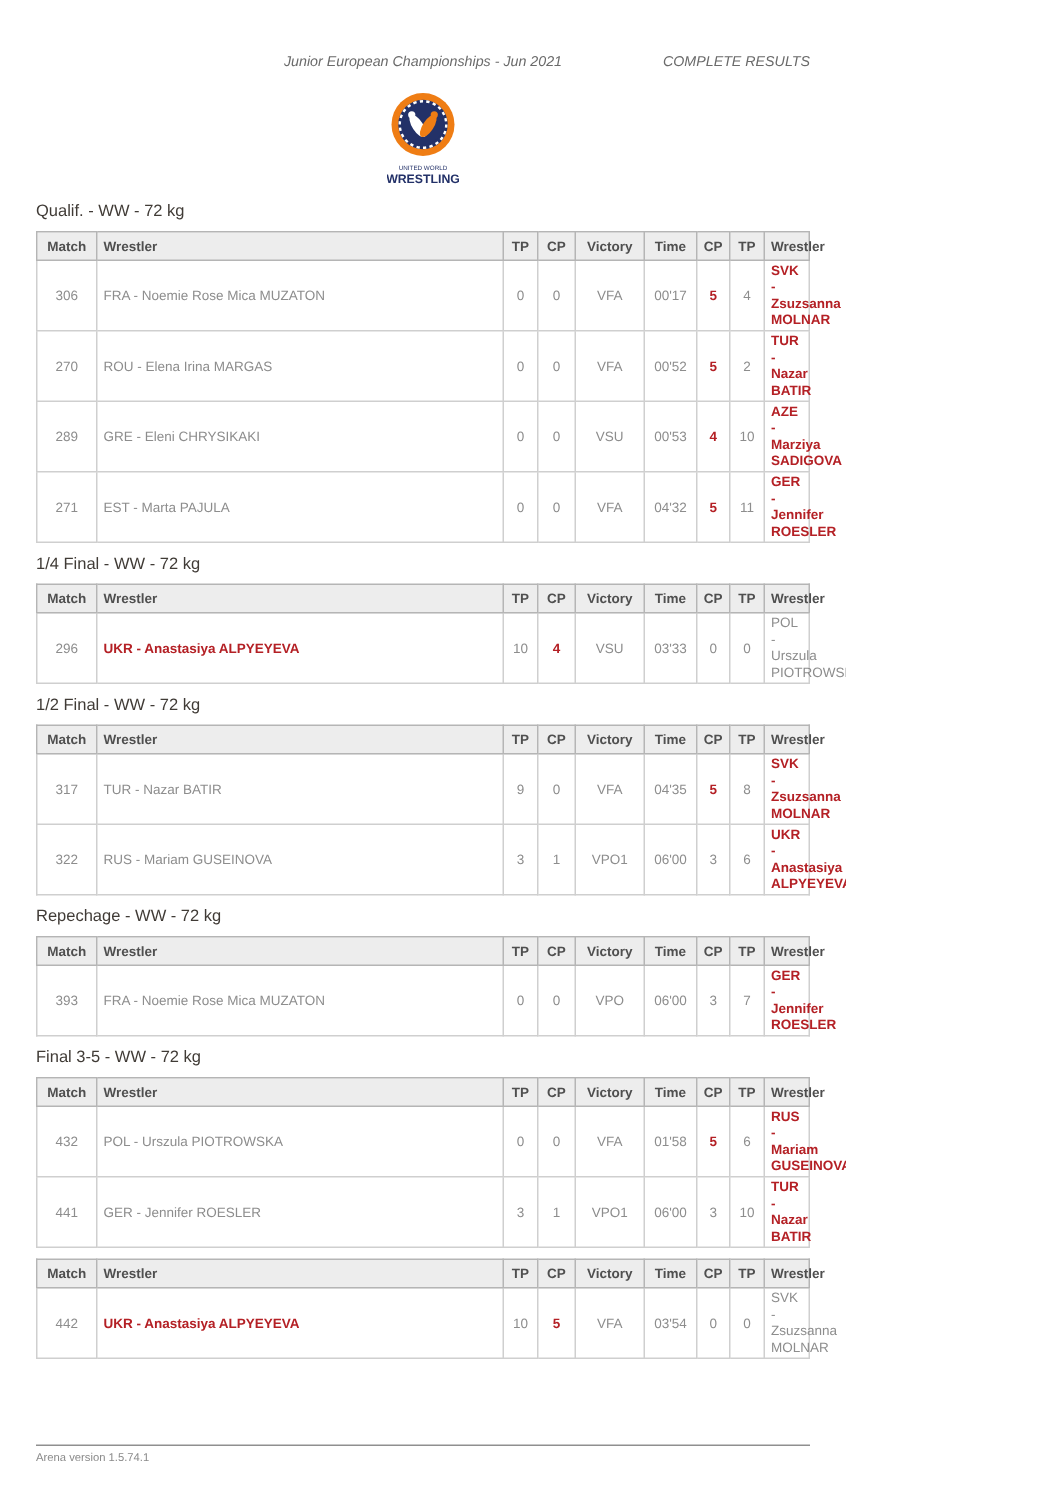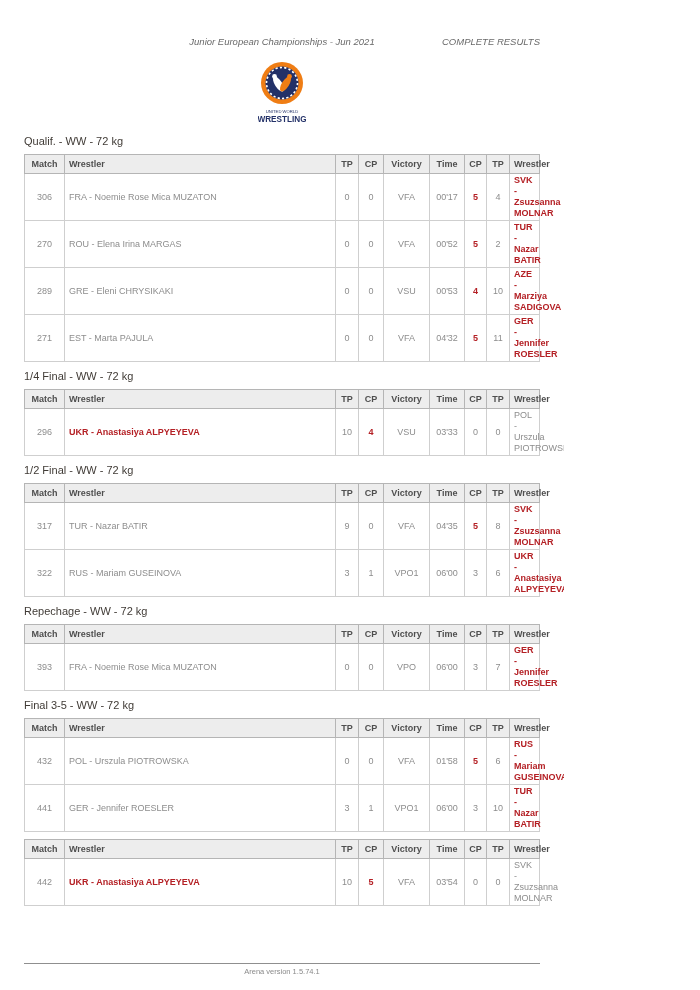--- a/index.html
+++ b/index.html
@@ -21,21 +21,21 @@
   table{margin-top:7px;width:100%;border-collapse:collapse;font-size:9px;color:#8d8d8d;table-layout:fixed;}
   th{background:#ededed;border:1px solid #b5b5b5;font-size:9px;color:#4f4f4f;
      text-align:center;padding:4px 2px;font-weight:bold;}
   th.wcol{text-align:left;padding-left:4px;}
   td{border:1px solid #cfcfcf;padding:1px 2px;text-align:center;height:12px;line-height:11px;}
   td.wcol{text-align:left;padding-left:4px;white-space:pre-line;}
   .win{color:#b42025;font-weight:bold;}
   .hl{color:#b42025;font-weight:bold;}
 
   .footer{position:absolute;left:24px;right:24px;bottom:14px;border-top:1px solid #8f8f8f;
-          text-align:center;font-size:7.5px;color:#8a8a8a;padding-top:3px;}
+          text-align:left;font-size:7.5px;color:#8a8a8a;padding-top:3px;}
 </style>
 </head>
 <body>
 
 <div class="page">
   <div class="inner">
 
     <div class="topline">
       <div class="event">Junior European Championships - Jun 2021</div>
       <div class="complete">COMPLETE RESULTS</div>

